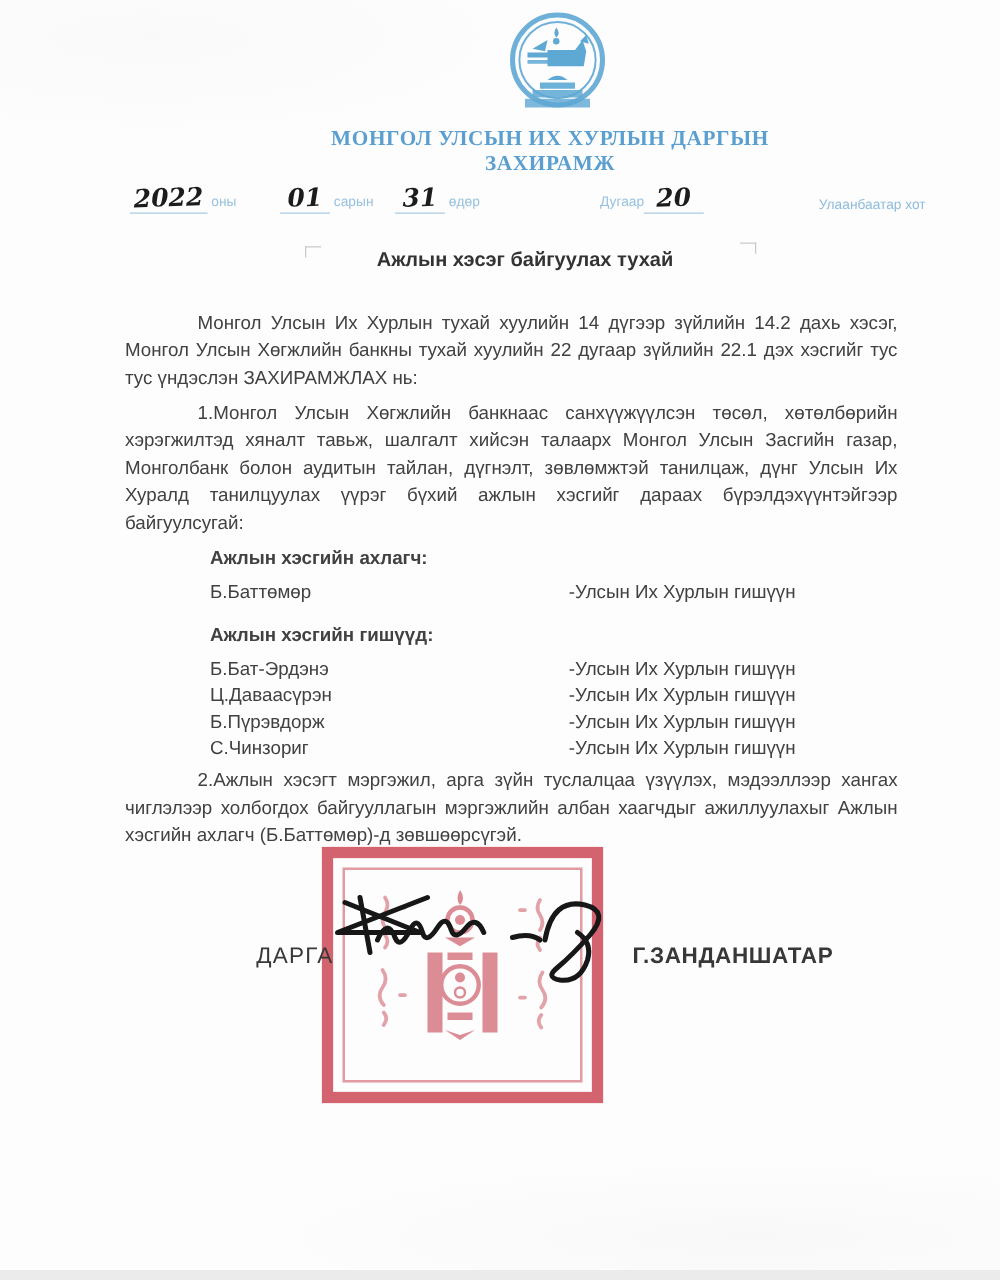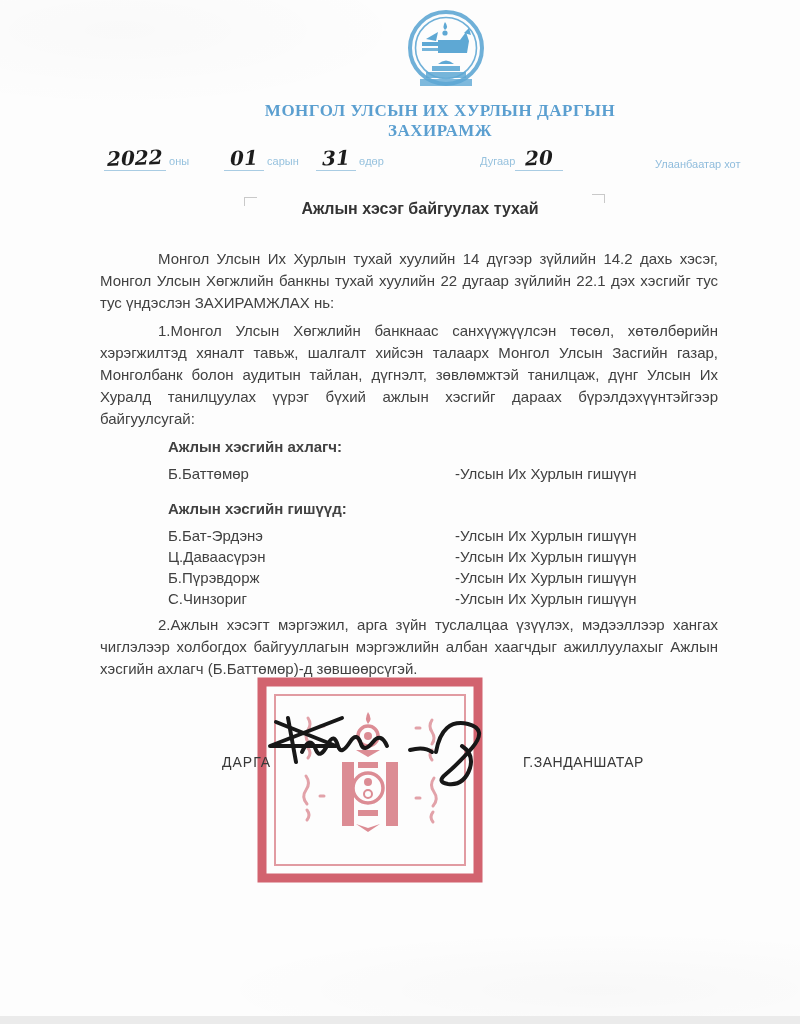--- a/index.html
+++ b/index.html
@@ -45,23 +45,23 @@
   
   .roster{position:absolute;left:168px;top:438px;width:480px;font-size:15px;color:#414141;}
   .roster .sec{font-weight:bold;margin:0 0 8px 0;}
   .roster .sec2{font-weight:bold;margin:16px 0 8px 0;}
   .m-row{display:flex;line-height:21px;}
   .m-row .name{width:287px;}
   .m-row .role{flex:1;}
   .head-row{margin-bottom:9px;}
   
   .seal{position:absolute;left:256px;top:676px;width:228px;height:208px;z-index:1;}
-  .sig-row{position:absolute;left:0;top:744px;width:686px;height:60px;z-index:3;font-size:14px;color:#383838;margin-left:17px;}
+  .sig-row{position:absolute;left:0;top:744px;width:686px;height:60px;z-index:3;font-size:18px;color:#383838;}
   .sig-title{position:absolute;left:205px;top:10px;letter-spacing:1px;}
-  .sig-name{position:absolute;left:506px;top:10px;letter-spacing:.5px;}
+  .sig-name{position:absolute;left:506px;top:10px;letter-spacing:.5px;font-weight:bold;}
   .signature{position:absolute;left:258px;top:700px;width:260px;height:100px;z-index:4;}
   
   .bottom-strip{position:absolute;left:0;bottom:0;width:800px;height:8px;background:#ebebeb;}
   .noise{position:absolute;left:0;top:0;width:800px;height:1016px;
     background:
       radial-gradient(ellipse 300px 80px at 120px 30px, rgba(0,0,0,0.015), transparent),
       radial-gradient(ellipse 400px 60px at 600px 990px, rgba(0,0,0,0.02), transparent);
     pointer-events:none;}
 </style>
 </head>

